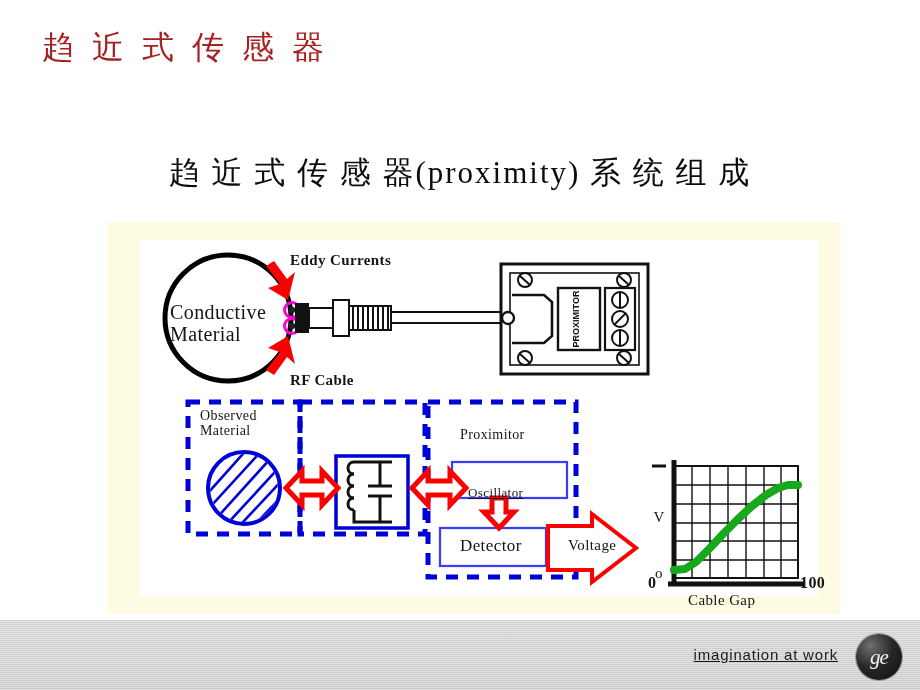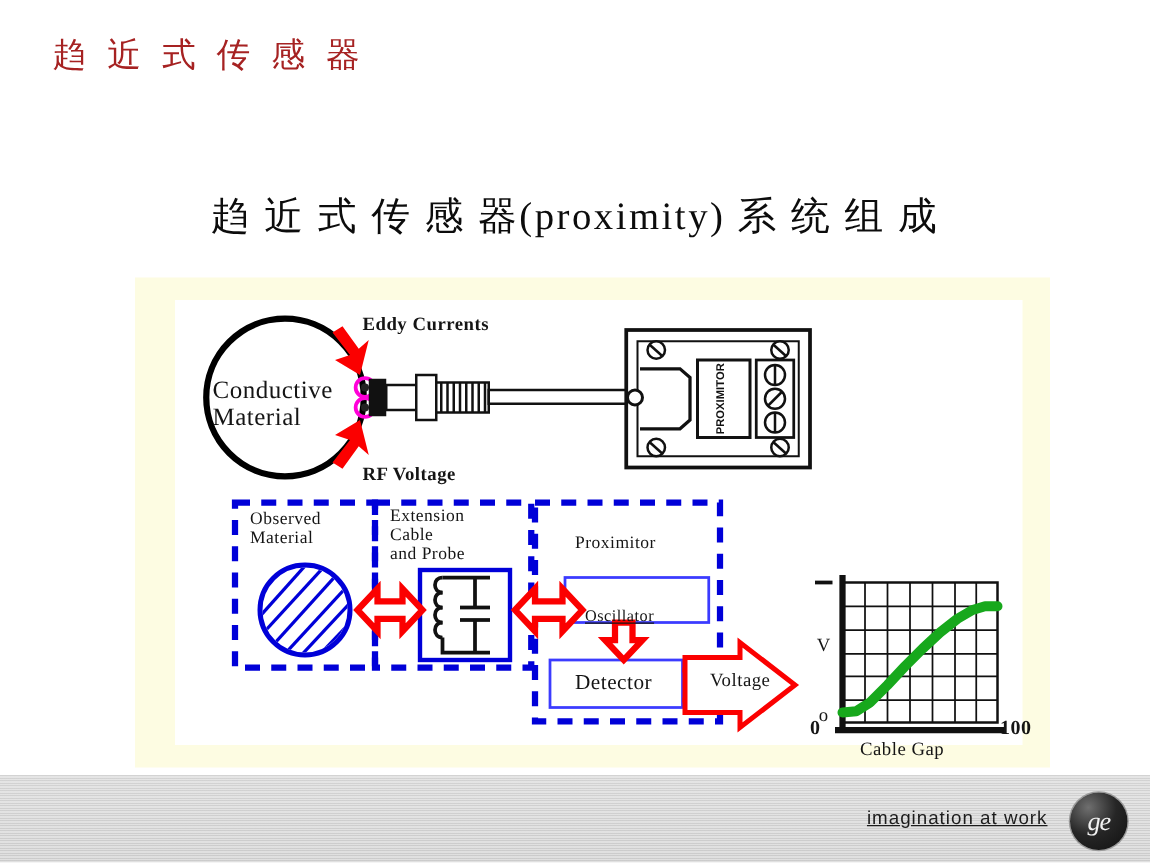--- a/index.html
+++ b/index.html
@@ -14,21 +14,21 @@
     overflow: hidden;
     position: relative;
   }
 
   
   #slide-title {
     position: absolute;
     left: 42px;
     top: 26px;
     font-family: "Liberation Serif", serif;
-    font-size: 27px;
+    font-size: 32px;
     color: #a62222;
     letter-spacing: 5px;
     white-space: nowrap;
   }
 
   
   #slide-heading {
     position: absolute;
     left: 110px;
     top: 152px;
@@ -287,28 +287,25 @@
 
         <line x1="512" y1="226" x2="526" y2="226" stroke="#111" stroke-width="3"></line>
       </g>
     </svg>
 
     <div class="diag-label" style="left:30px; top:62px; font-size:20px;">Conductive
 Material</div>
 
     <div class="diag-label" style="left:150px; top:12px; font-size:15px; font-weight:bold;">Eddy Currents</div>
 
-    <div class="diag-label" style="left:150px; top:132px; font-size:15px; font-weight:bold;">RF Voltage</div>
+    <div class="diag-label" style="left:150px; top:132px; font-size:15px; font-weight:bold;">RF Cable</div>
 
     <div class="diag-label" style="left:60px; top:168px; font-size:14px;">Observed
 Material</div>
 
-    <div class="diag-label" style="left:172px; top:166px; font-size:14px;">Extension
-Cable
-and Probe</div>
 
     <div class="diag-label" style="left:320px; top:187px; font-size:14px;">Proximitor</div>
 
     <div class="diag-label" style="left:328px; top:246px; font-size:13px;text-decoration:underline;">Oscillator</div>
 
     <div class="diag-label" style="left:320px; top:297px; font-size:17px;">Detector</div>
 
     <div class="diag-label" style="left:428px; top:297px; font-size:15px;">Voltage</div>
 
     <div class="diag-label" style="left:512px; top:230px; font-size:15px; line-height:1.25; text-align:center; width:14px;">

